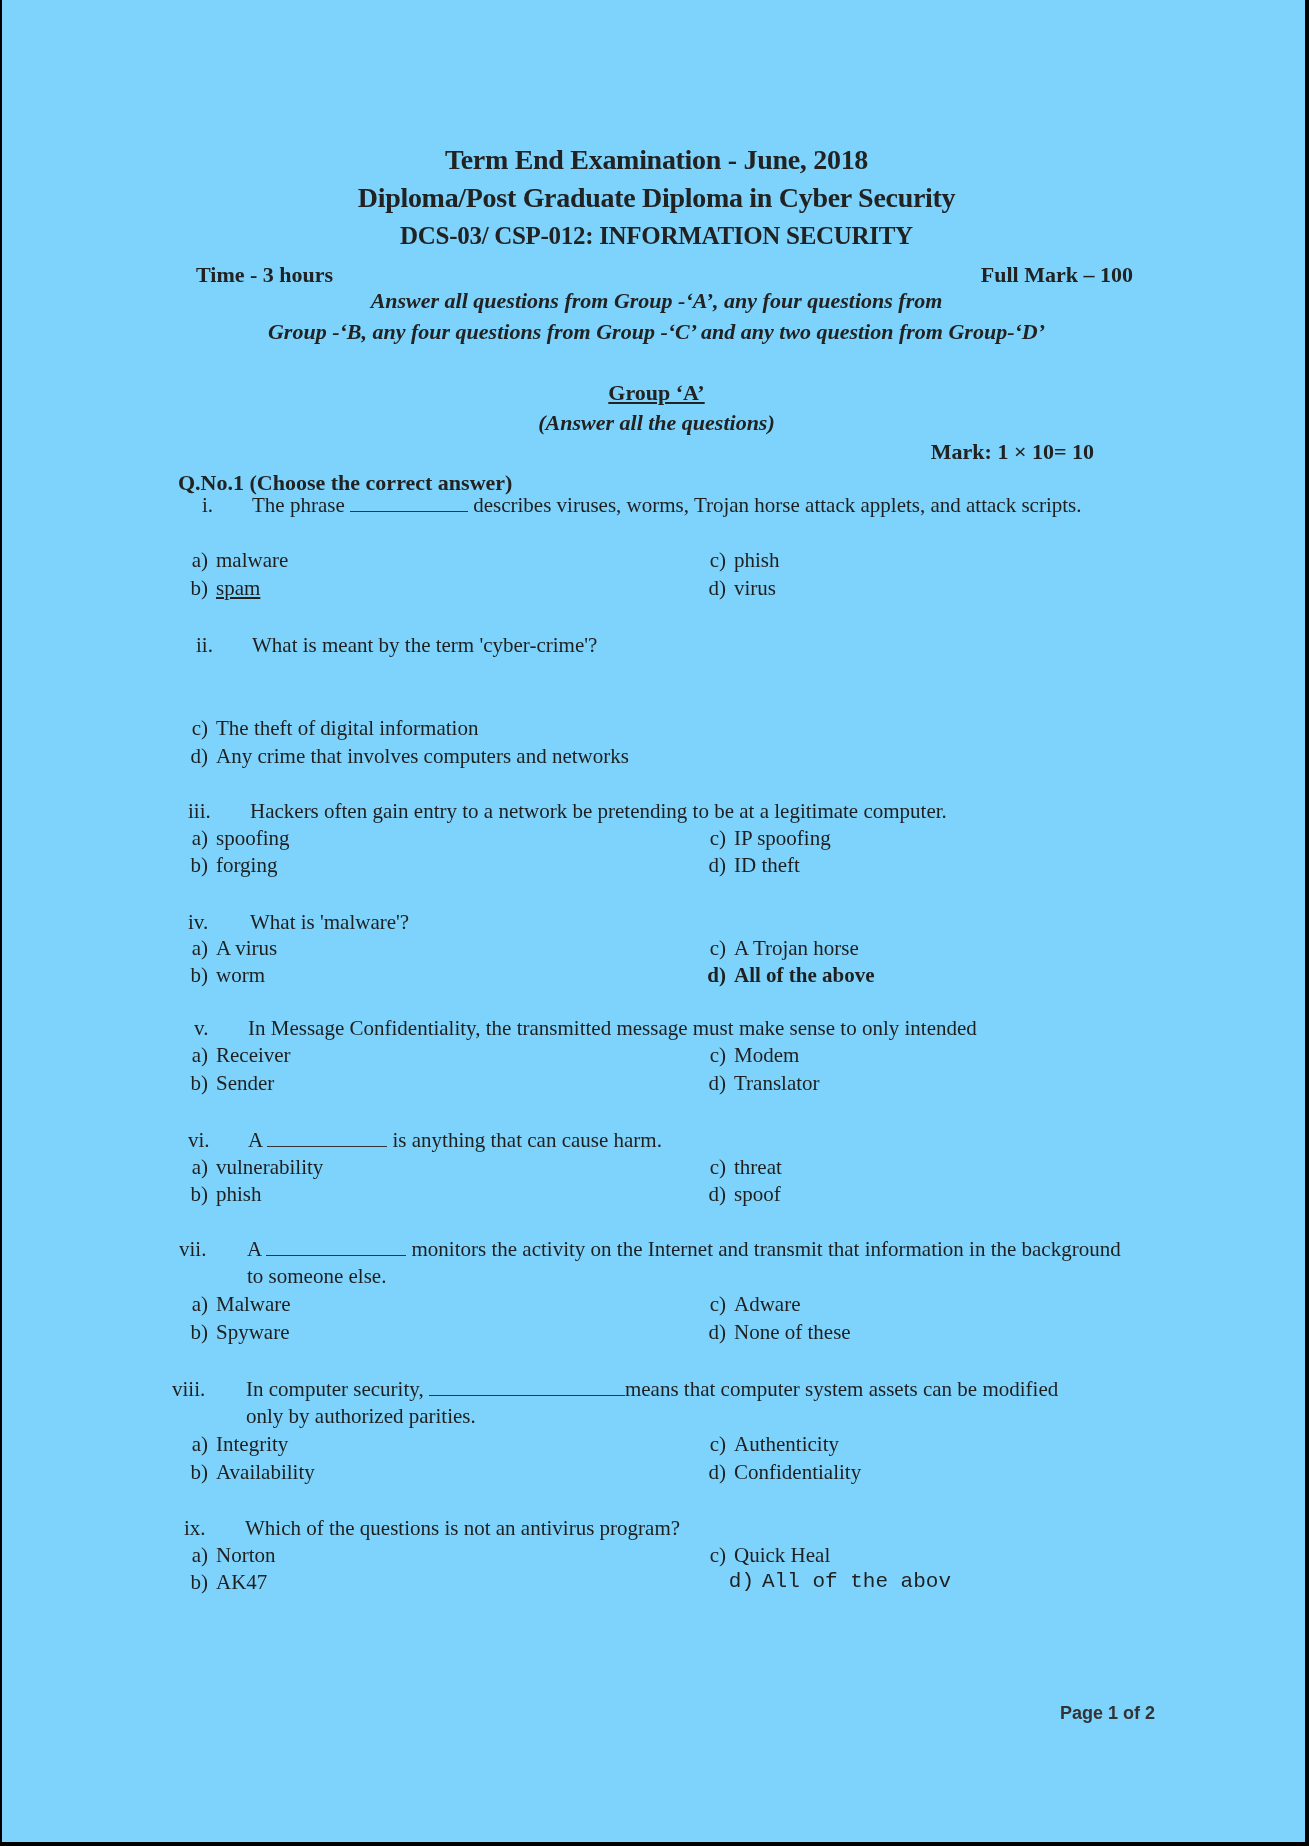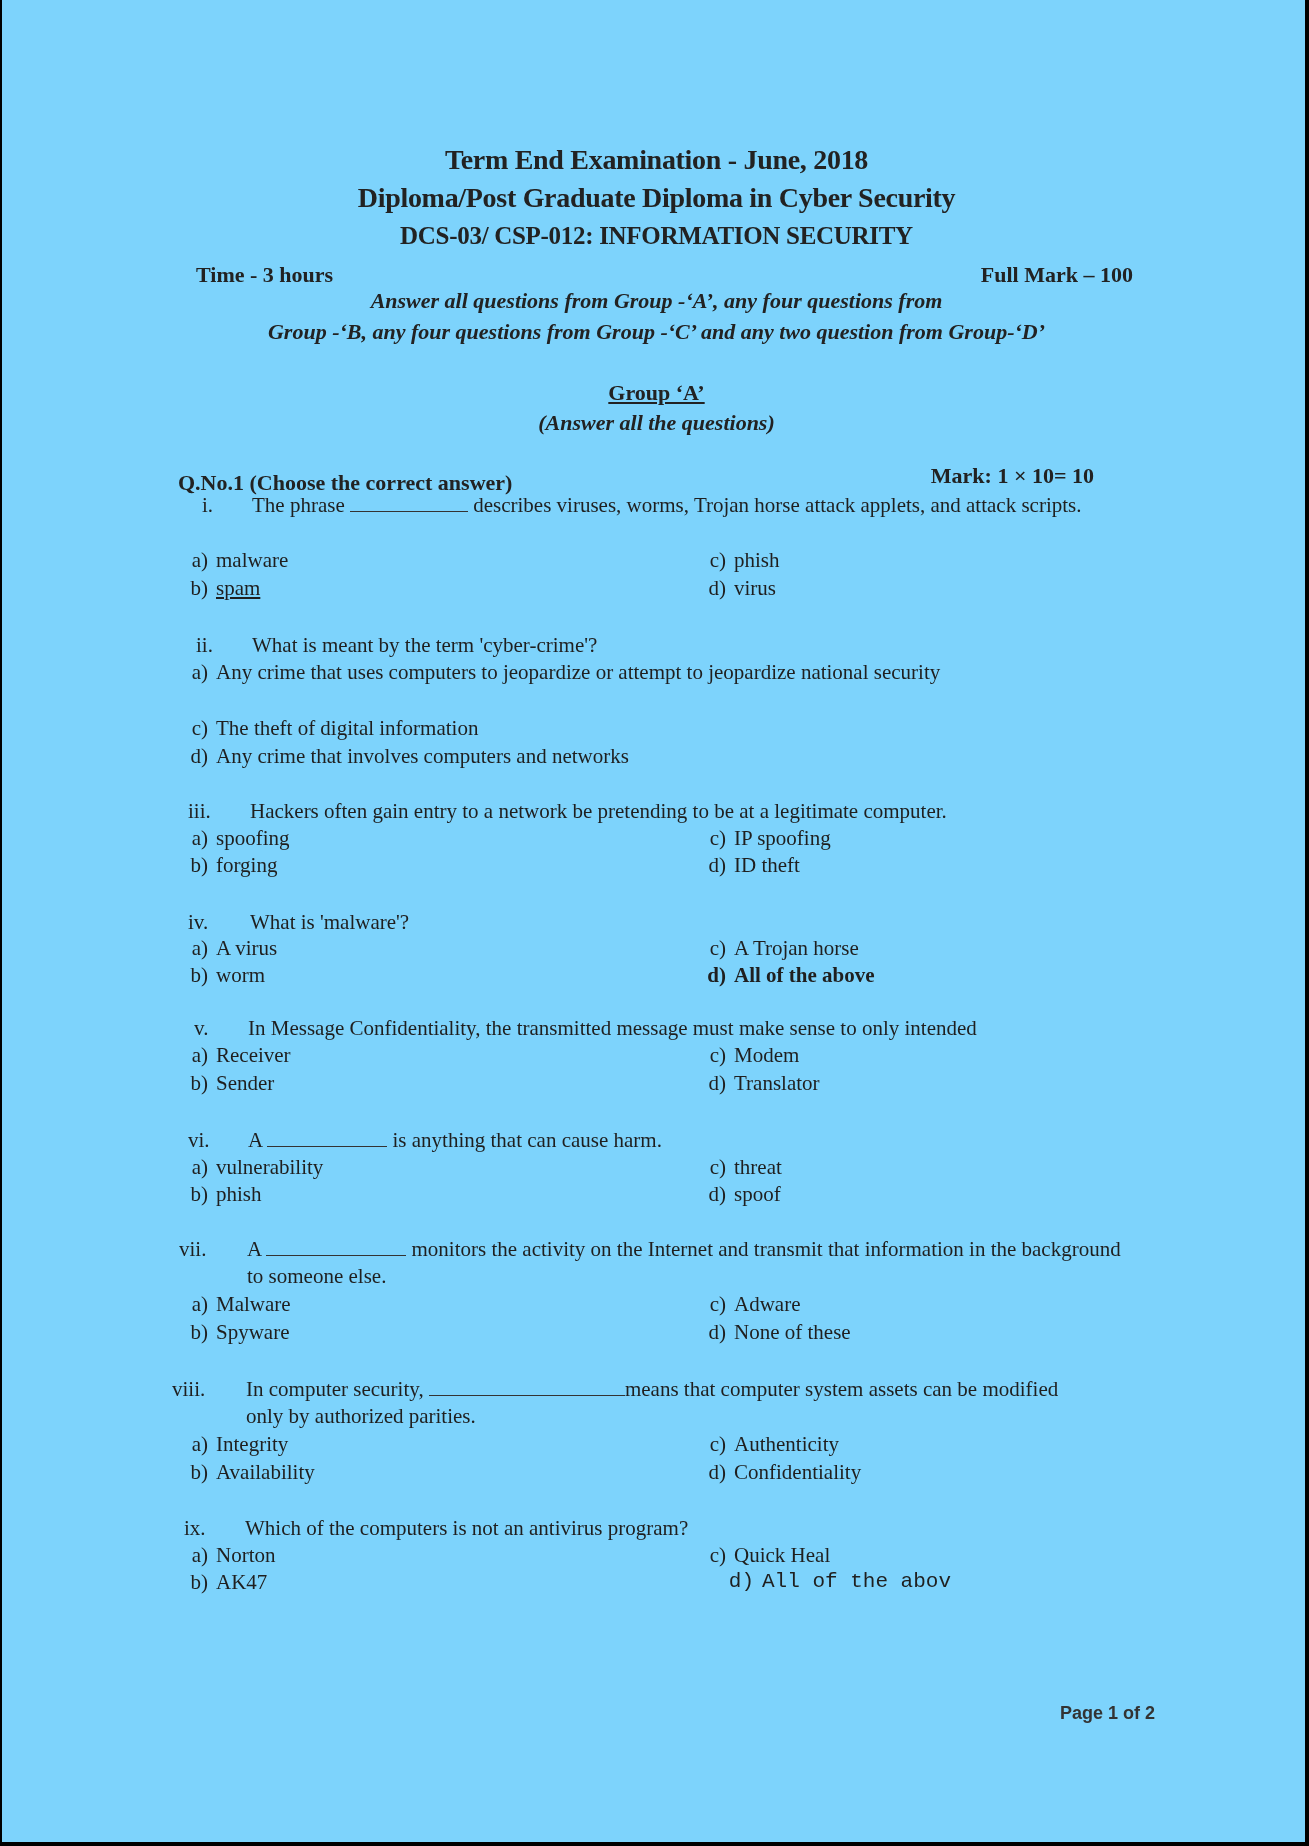--- a/index.html
+++ b/index.html
@@ -58,36 +58,35 @@
   <div class="abs meta" style="left:194px;">Time - 3 hours</div>
   <div class="abs meta" style="right:172px;">Full Mark – 100</div>
 
   <div class="abs instr" style="top:288px;">Answer all questions from Group -‘A’, any four questions from</div>
   <div class="abs instr" style="top:319px;">Group -‘B, any four questions from Group -‘C’ and any two question from Group-‘D’</div>
 
   <div class="abs group-title">Group ‘A’</div>
   <div class="abs group-sub">(Answer all the questions)</div>
 
   <div class="abs qhead" style="left:176px;margin-top:31px;">Q.No.1 (Choose the correct answer)</div>
-  <div class="abs qhead" style="right:211px;margin-top:24px;">Mark: 1 × 10= 10</div>
+  <div class="abs qhead" style="right:211px;">Mark: 1 × 10= 10</div>
 
   <div class="abs q" style="top:492px; left:0; width:1309px;">
     <span class="num" style="left:200px;">i.</span>
     <div class="qtext" style="left:250px; width:870px;"><span>The phrase </span><span class="blank" style="width:118px;"></span><span> describes viruses, worms, Trojan horse attack applets, and attack scripts.</span></div>
   </div>
   <div class="opt" style="left:170px; top:548px;"><span class="lbl">a)</span><span>malware</span></div>
   <div class="opt" style="left:170px; top:576px;text-decoration:underline;"><span class="lbl">b)</span><span>spam</span></div>
   <div class="opt" style="left:688px; top:548px;"><span class="lbl">c)</span><span>phish</span></div>
   <div class="opt" style="left:688px; top:576px;"><span class="lbl">d)</span><span>virus</span></div>
 
   <div class="abs q" style="top:632px; left:0; width:1309px;">
     <span class="num" style="left:194px;">ii.</span>
     <div class="qtext" style="left:250px; width:880px;">What is meant by the term 'cyber-crime'?</div>
   </div>
-  <div class="opt" style="left:170px; top:660px;"><span class="lbl">a)</span><span>Any crime that uses computers to jeopardize or attempt to jeopardize national security</span></div>
   <div class="opt" style="left:170px; top:716px;"><span class="lbl">c)</span><span>The theft of digital information</span></div>
   <div class="opt" style="left:170px; top:744px;"><span class="lbl">d)</span><span>Any crime that involves computers and networks</span></div>
 
   <div class="abs q" style="top:798px; left:0; width:1309px;">
     <span class="num" style="left:186px;">iii.</span>
     <div class="qtext" style="left:248px; width:880px;">Hackers often gain entry to a network be pretending to be at a legitimate computer.</div>
   </div>
   <div class="opt" style="left:170px; top:826px;"><span class="lbl">a)</span><span>spoofing</span></div>
   <div class="opt" style="left:170px; top:853px;"><span class="lbl">b)</span><span>forging</span></div>
   <div class="opt" style="left:688px; top:826px;"><span class="lbl">c)</span><span>IP spoofing</span></div>
@@ -133,21 +132,21 @@
     <span class="num" style="left:170px;">viii.</span>
     <div class="qtext" style="left:244px; width:830px;"><span>In computer security, </span><span class="blank" style="width:196px;"></span><span>means that computer system assets can be modified only by authorized parities.</span></div>
   </div>
   <div class="opt" style="left:170px; top:1432px;"><span class="lbl">a)</span><span>Integrity</span></div>
   <div class="opt" style="left:170px; top:1460px;"><span class="lbl">b)</span><span>Availability</span></div>
   <div class="opt" style="left:688px; top:1432px;"><span class="lbl">c)</span><span>Authenticity</span></div>
   <div class="opt" style="left:688px; top:1460px;"><span class="lbl">d)</span><span>Confidentiality</span></div>
 
   <div class="abs q" style="top:1515px; left:0; width:1309px;">
     <span class="num" style="left:182px;">ix.</span>
-    <div class="qtext" style="left:243px; width:880px;">Which of the computers is not an antivirus program?</div>
+    <div class="qtext" style="left:243px; width:880px;">Which of the questions is not an antivirus program?</div>
   </div>
   <div class="opt" style="left:170px; top:1543px;"><span class="lbl">a)</span><span>Norton</span></div>
   <div class="opt" style="left:170px; top:1570px;"><span class="lbl">b)</span><span>AK47</span></div>
   <div class="opt" style="left:688px; top:1543px;"><span class="lbl">c)</span><span>Quick Heal</span></div>
   <div class="opt" style="left:716px; top:1570px;font-family:Liberation Mono, monospace;"><span class="lbl">d)</span><span>All of the abov</span></div>
 
   <div class="abs footer">Page 1 of 2</div>
 </div>
 
 </body></html>

